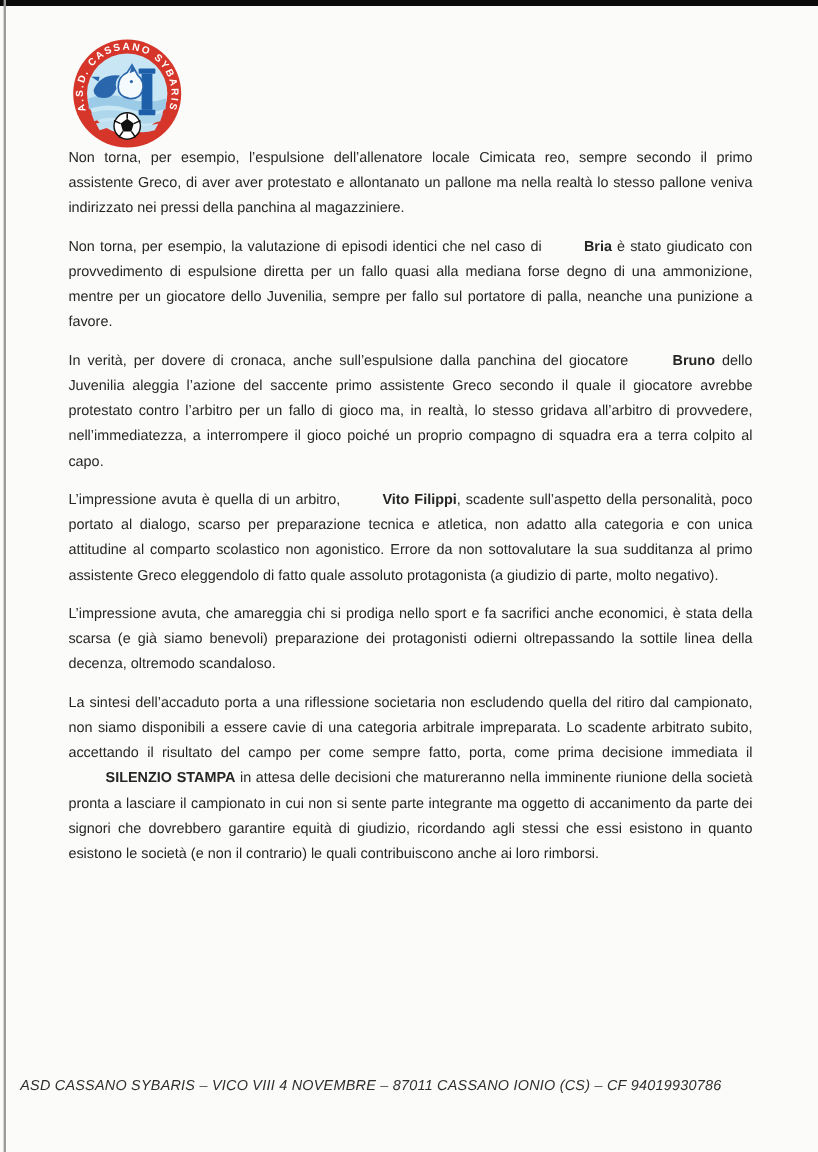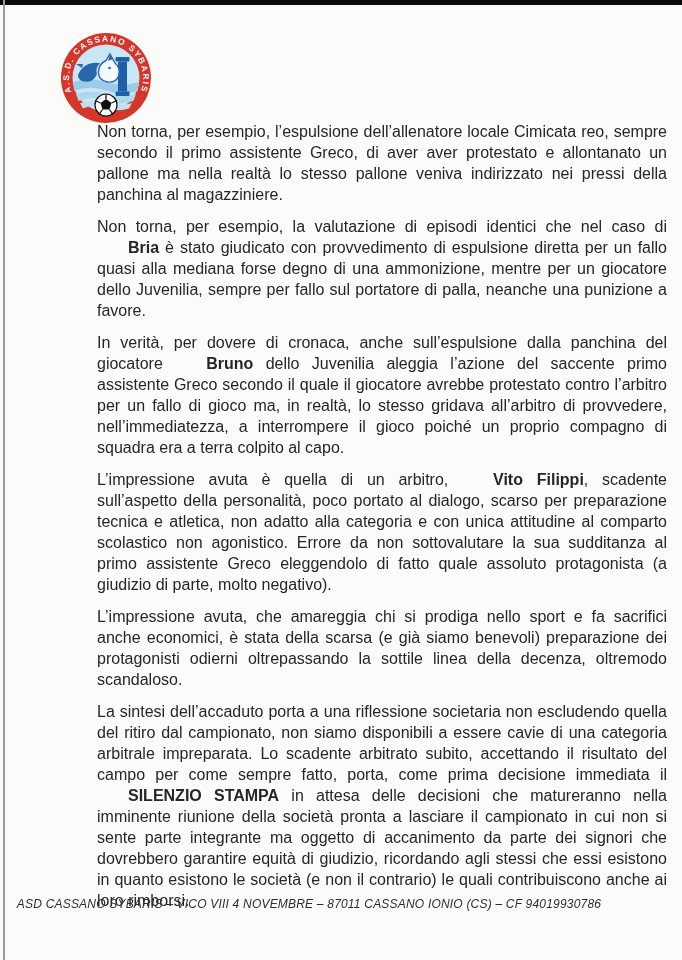--- a/index.html
+++ b/index.html
@@ -21,25 +21,24 @@
     background: #9b9b9b;
   }
   .crest {
     position: absolute; left: 60px; top: 32px;
     width: 92px; height: 92px;
   }
   .doc-body {
     position: absolute; left: 57px; top: 121px;
     width: 570px;
     color: #262626;
-    font-size: 16px;
+    font-size: 12px;
     line-height: 21px;
     text-align: justify;
     text-justify: inter-word;
-    margin-left: 40px;
   }
   .doc-body p { margin-bottom: 11px; }
   .doc-body b { font-weight: bold; padding-left: 31px; }
   .doc-footer {
     position: absolute; left: 0; top: 897px;
     width: 618px;
     text-align: center;
     font-style: italic;
     font-size: 12px;
     color: #2e2e2e;

